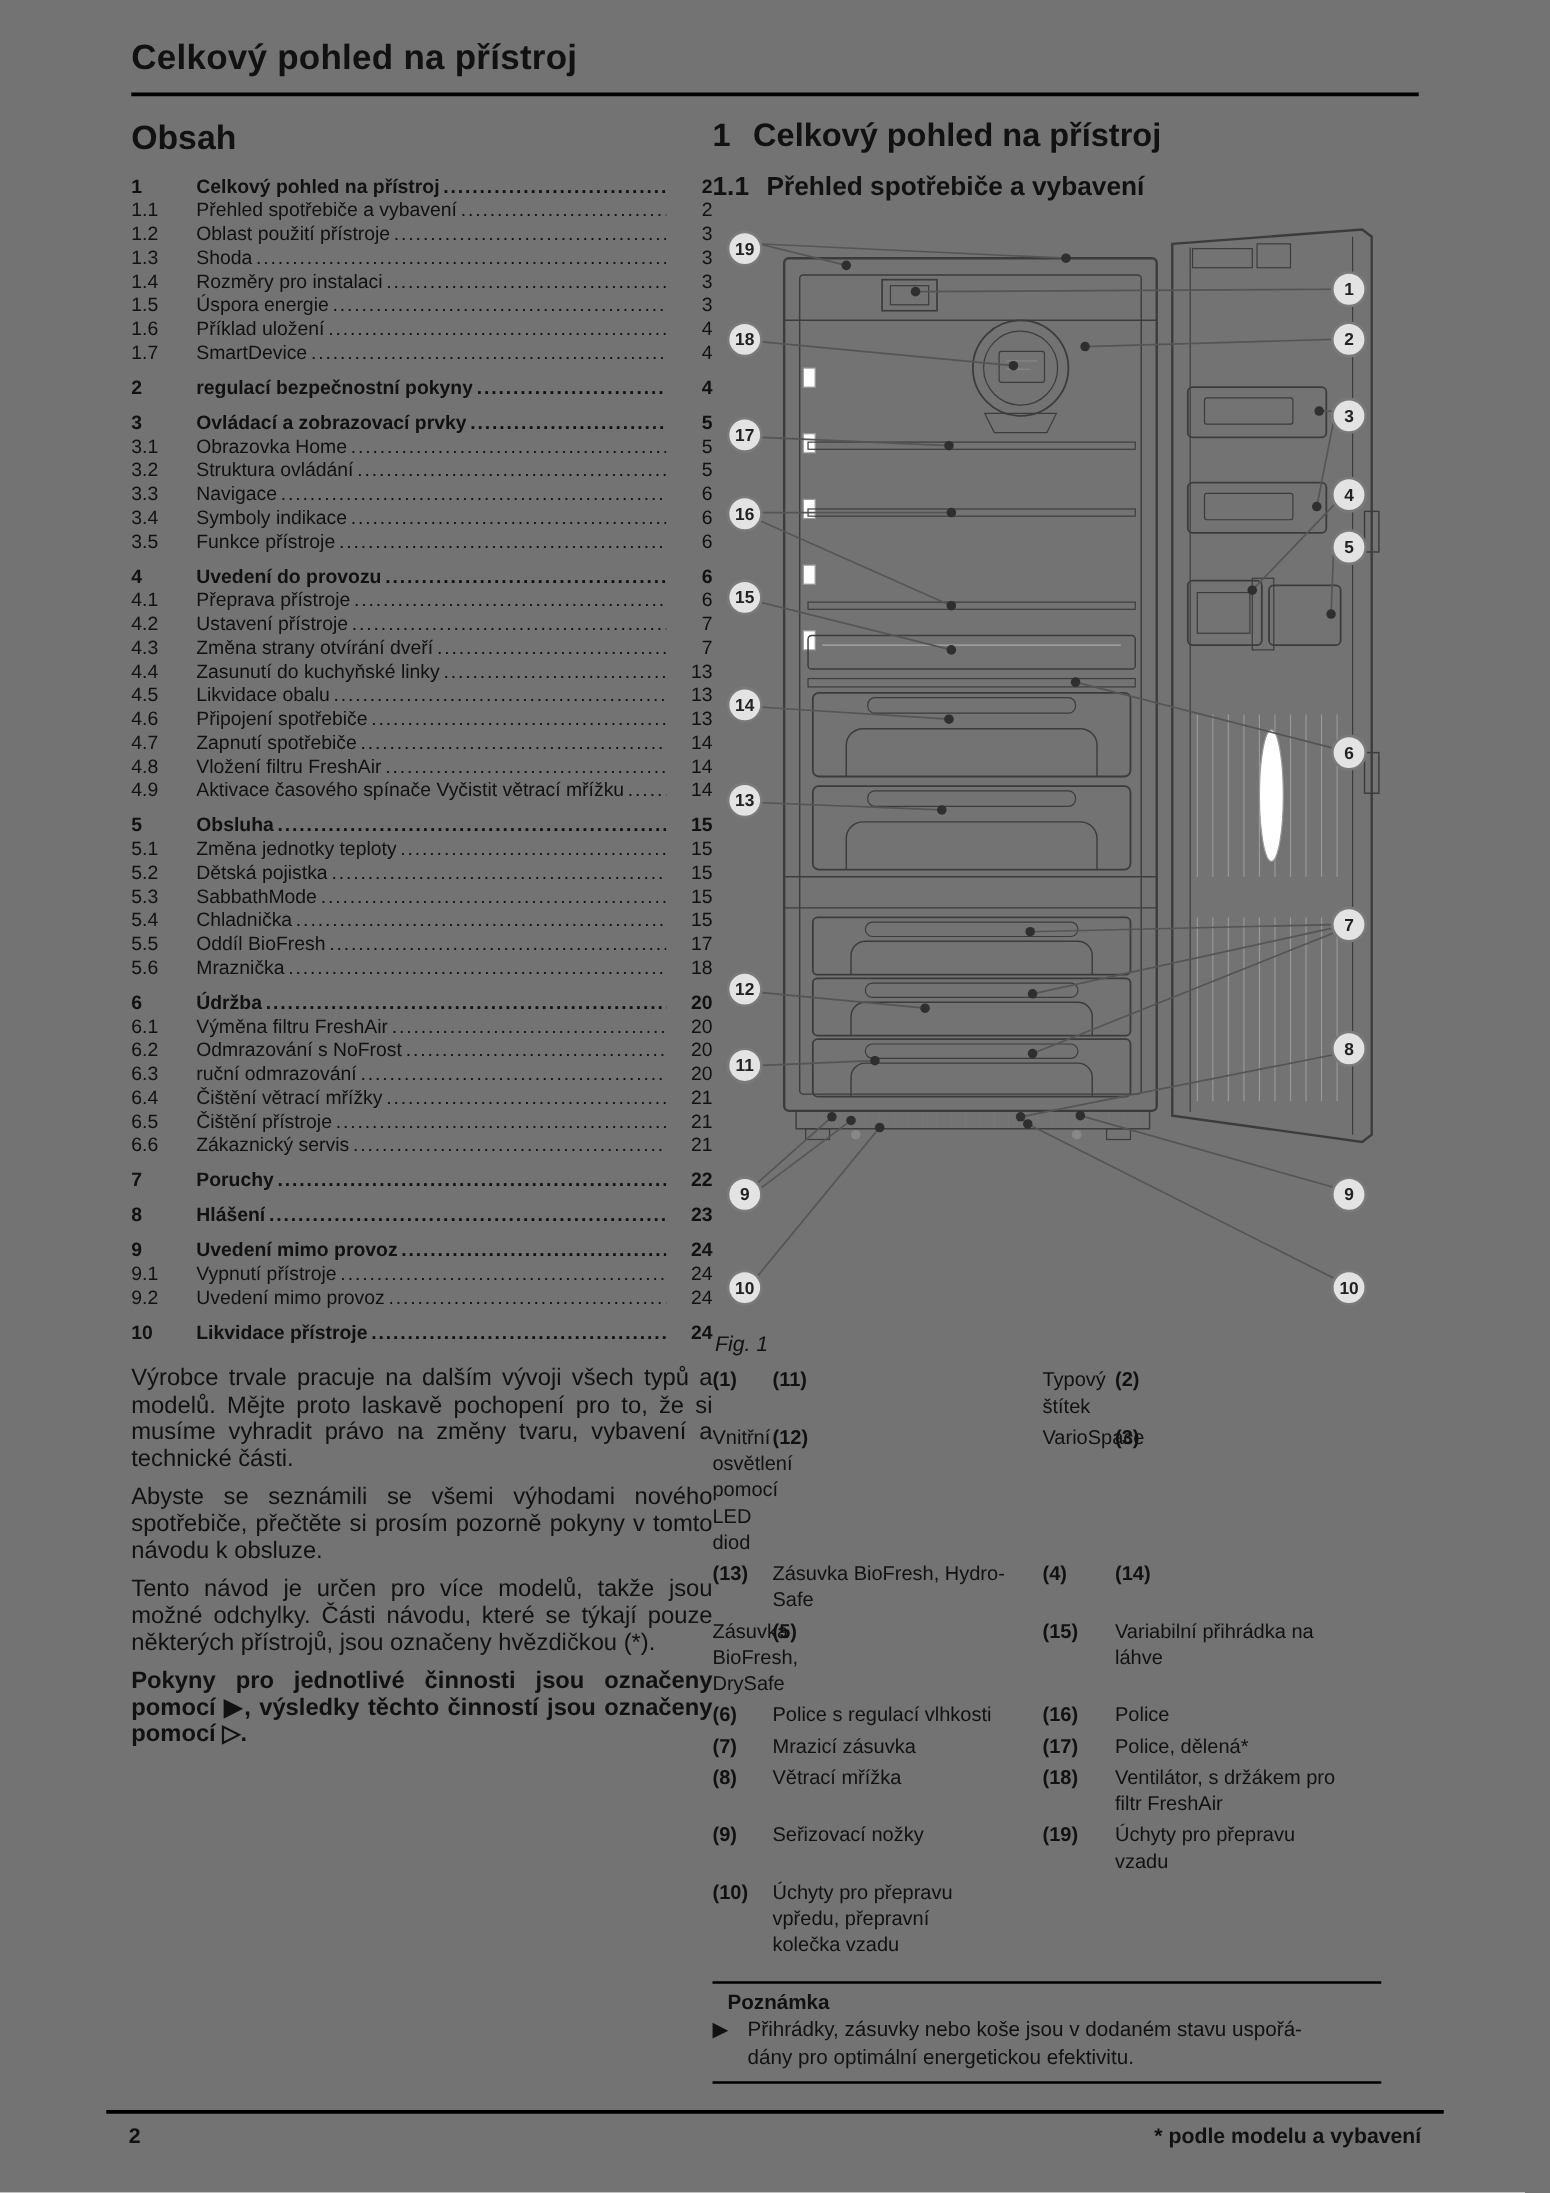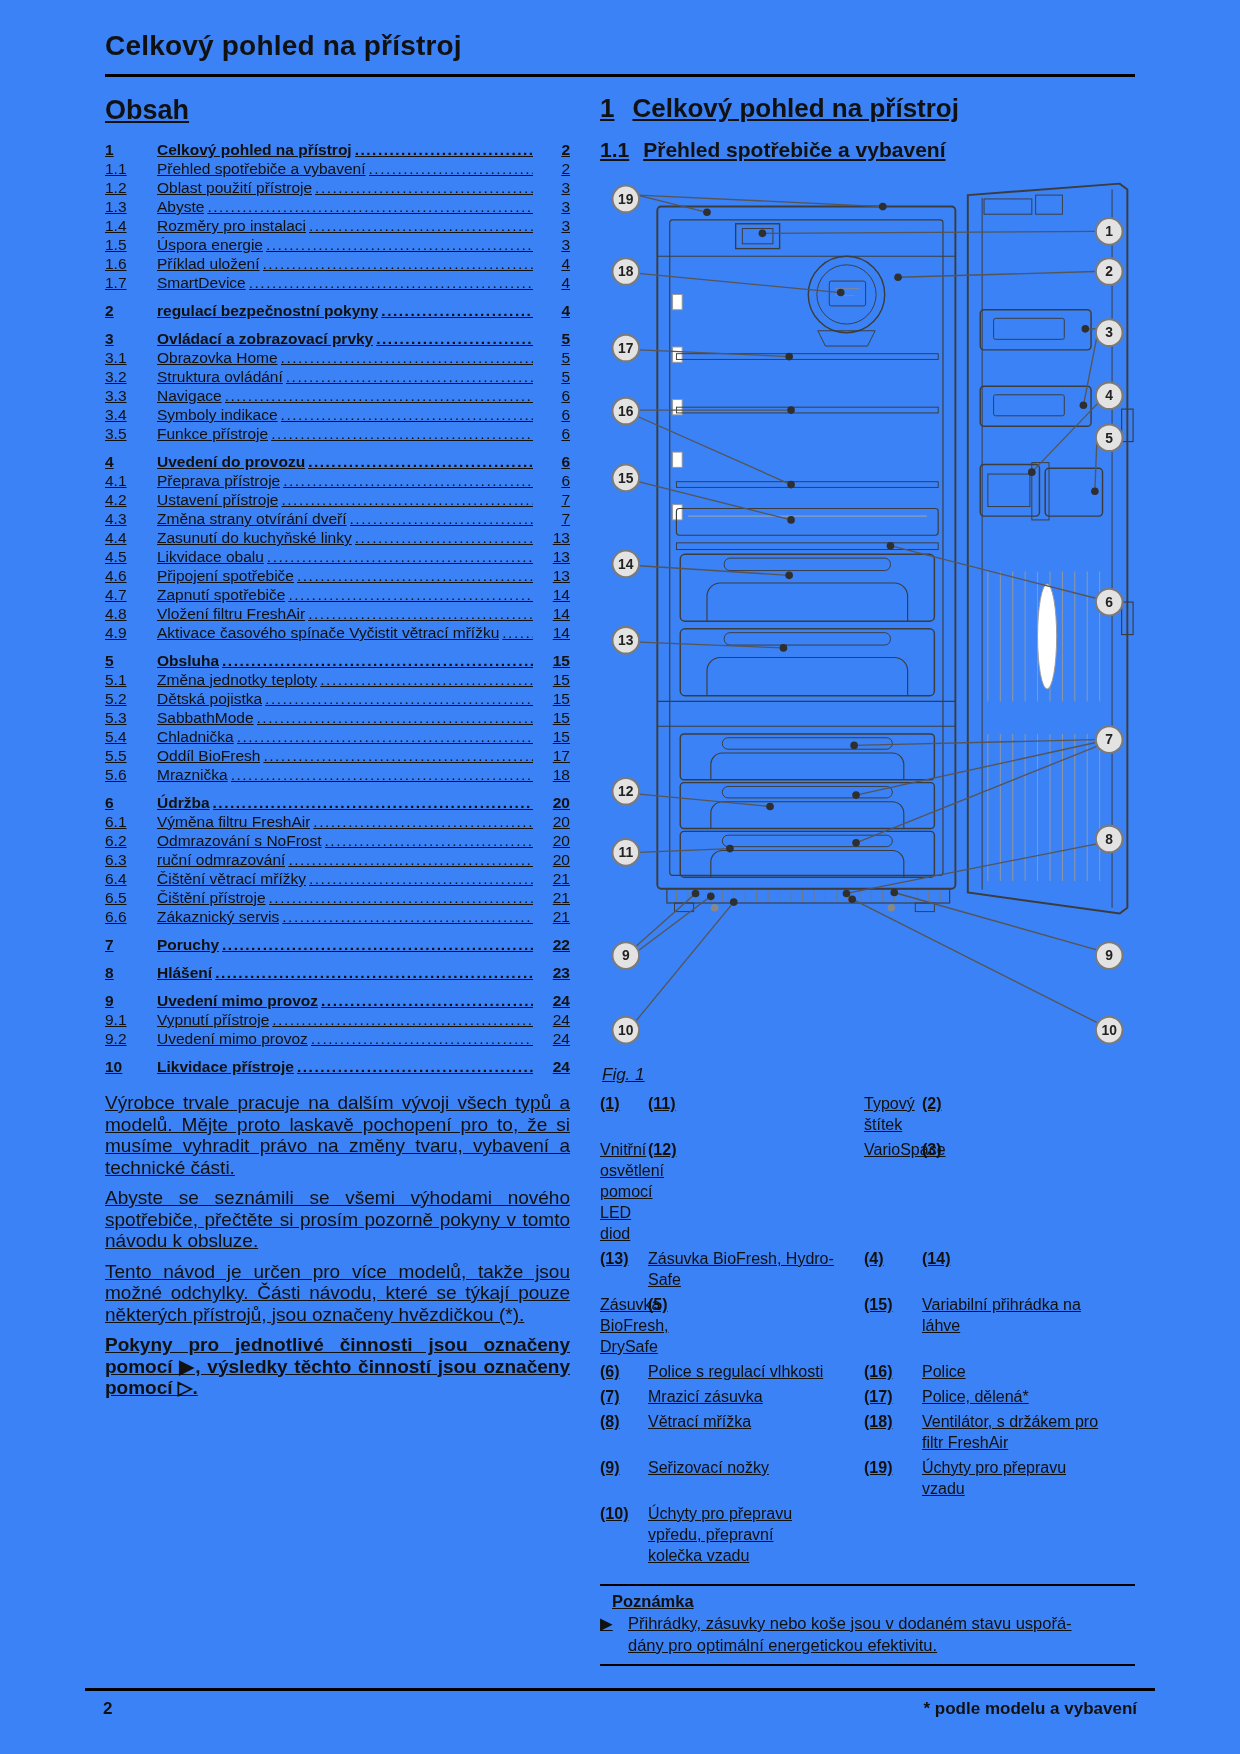--- a/index.html
+++ b/index.html
@@ -1,31 +1,31 @@
 <!DOCTYPE html>
 <html><head>
 <meta charset="utf-8">
 <style>
   html,body{margin:0;padding:0;background:#ffffff;}
   .page{
     position:relative;
     width:1240px;height:1754px;
     margin:0 auto;
-    background:#3b82f6;
+    background:#737373;
     color:#111;
     font-family:"Liberation Sans", sans-serif;
     box-sizing:border-box;
     padding:30px 105px 0 105px;
     overflow:hidden;
   }
   
   .running-title{font-size:28px;font-weight:700;letter-spacing:.2px;}
   .header-rule{height:3px;background:#000;margin-top:12px;}
   
-  .columns{display:flex;gap:30px;margin-top:14px;text-decoration:underline;}
+  .columns{display:flex;margin-top:14px;}
   .col-left{width:465px;flex:0 0 465px;}
   .col-right{width:535px;flex:0 0 535px;}
   
   .obsah{font-size:27px;font-weight:700;margin:4px 0 14px 0;}
   .toc{font-size:15.5px;line-height:19px;}
   .toc-row{display:flex;align-items:baseline;}
   .toc-row.chapter{font-weight:700;margin-top:9px;}
   .toc-num{flex:0 0 52px;}
   .toc-label{flex:0 1 auto;white-space:nowrap;overflow:hidden;}
   .toc-dots{flex:1 1 8px;overflow:hidden;white-space:nowrap;margin:0 3px;}
@@ -95,21 +95,21 @@
 
           <div class="toc-row">
             <span class="toc-num">1.2</span>
             <span class="toc-label">Oblast použití přístroje</span>
             <span class="toc-dots"></span>
             <span class="toc-page">3</span>
           </div>
 
           <div class="toc-row">
             <span class="toc-num">1.3</span>
-            <span class="toc-label">Abyste</span>
+            <span class="toc-label">Shoda</span>
             <span class="toc-dots"></span>
             <span class="toc-page">3</span>
           </div>
 
           <div class="toc-row">
             <span class="toc-num">1.4</span>
             <span class="toc-label">Rozměry pro instalaci</span>
             <span class="toc-dots"></span>
             <span class="toc-page">3</span>
           </div>

